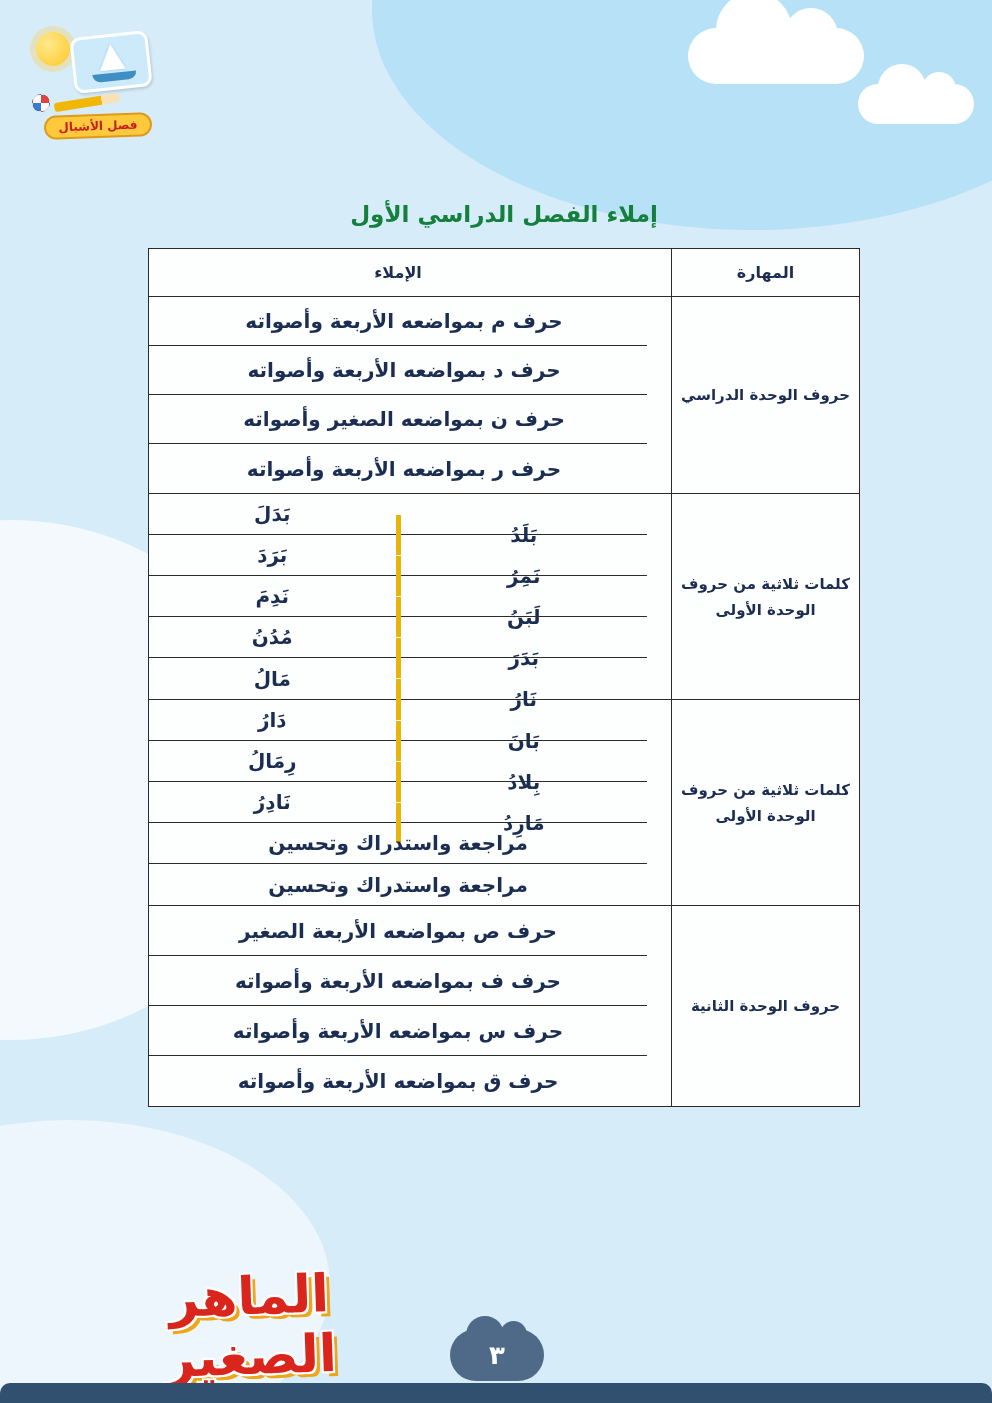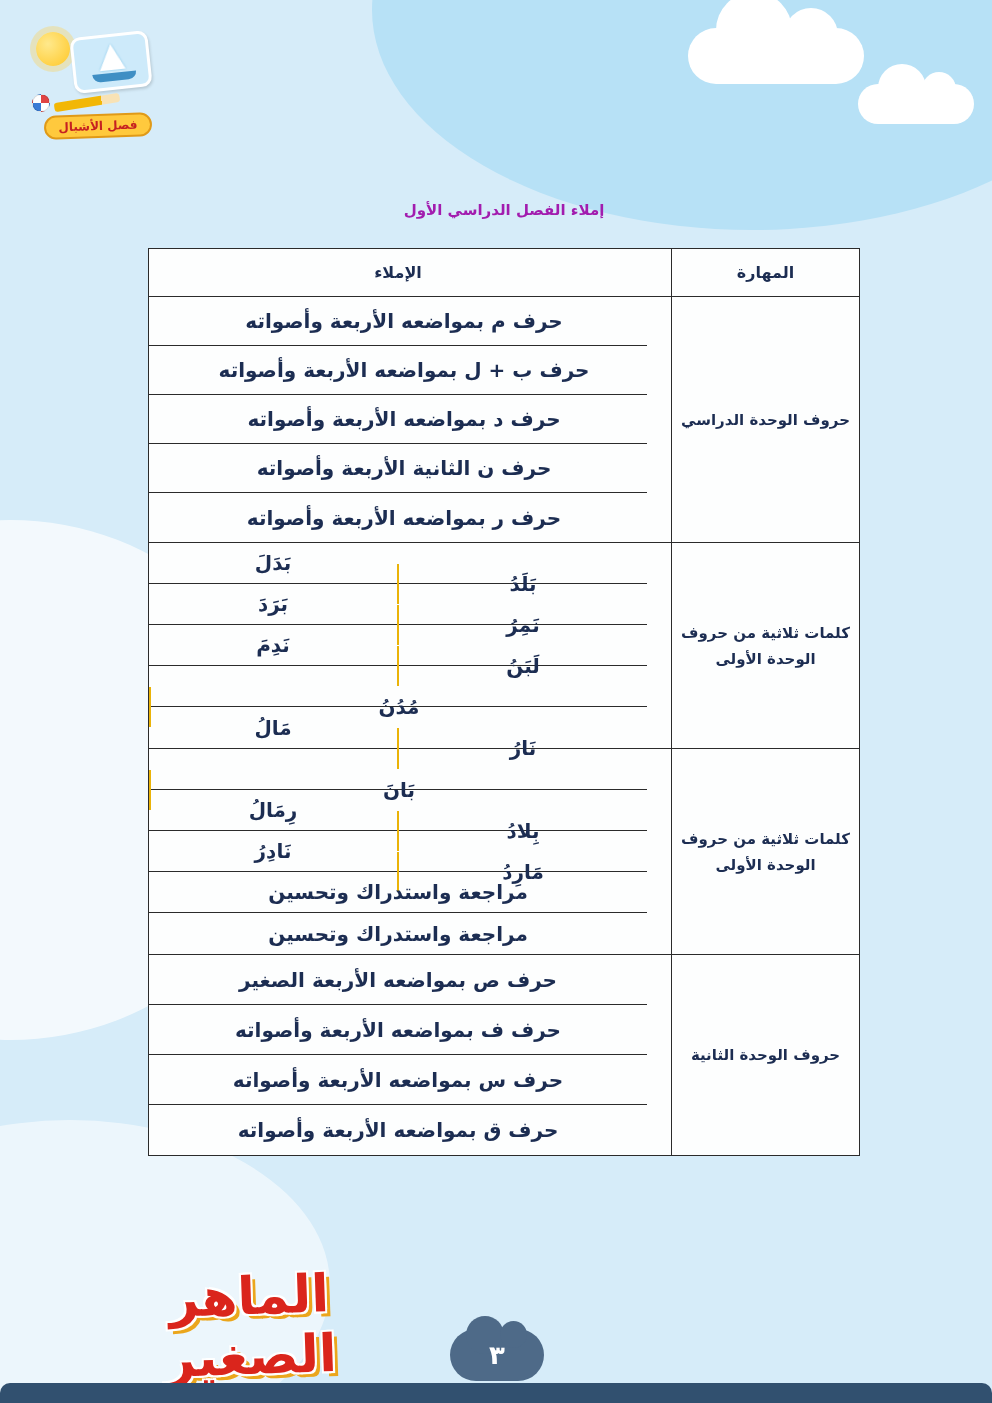--- a/index.html
+++ b/index.html
@@ -46,42 +46,42 @@
   .pencil { position:absolute; left:26px; top:82px; width:66px; height:9px; border-radius:3px;
             background:linear-gradient(90deg, #f2b705 72%, #f8e2b5 72%);
             transform:rotate(-9deg); }
   .ribbon { position:absolute; left:16px; top:98px; width:108px; height:24px;
             background:#ffc93d; border:2px solid #e09a18; border-radius:12px;
             display:flex; align-items:center; justify-content:center;
             color:#c62121; font-size:12px; font-weight:700; transform:rotate(-2deg); }
 
   
   .title { position:absolute; left:148px; top:201px; width:712px; z-index:2;
-           text-align:center; font-size:15px; font-weight:700; color:#a21caf; }
+           text-align:center; font-size:23px; font-weight:700; color:#15803d; }
 
   
   .dtable { position:absolute; left:148px; top:248px; width:712px; z-index:2;
             background:#fdfefe; border:1px solid #2b2b2b; direction:rtl; }
   .group { display:flex; }
   .dtable > .group + .group { border-top:1px solid #2b2b2b; }
   .skill { width:188px; border-left:1px solid #2b2b2b;
            display:flex; flex-direction:column; justify-content:center; align-items:center;
            gap:8px; text-align:center; font-size:15px; font-weight:700; padding:4px 6px;margin-left:24px; }
   .rows { flex:1; display:flex; flex-direction:column; }
   .row { display:flex; align-items:center; justify-content:center;
          border-bottom:1px solid #2b2b2b; font-weight:700; font-size:20px; text-align:center; }
   .rows .row:last-child { border-bottom:none; }
   .thead .skill { font-size:16px; }
   .thead .row { height:47px; font-size:16px; }
   .g1 .row { height:49px;padding-left:12px; }
   .g2 .row, .g3 .row { height:41px; }
   .g4 .row { height:50px; }
   .pair { padding:0; }
   .pair .cell { flex:1; height:100%; display:flex; align-items:center; justify-content:center; }
-  .pair .cell:first-child { border-left:2px solid #eab308;margin-top:41px; }
+  .pair .cell:first-child { border-left:5px solid #eab308;margin-top:41px; }
 
   
   .brand { position:absolute; left:78px; top:1266px; width:344px; z-index:2;
            text-align:center; font-size:52px; font-weight:700; color:#da251c;
            transform:rotate(-2deg); letter-spacing:-1px;
            text-shadow:-2px -2px 0 #fff, 2px -2px 0 #fff, -2px 2px 0 #fff,
                         2px 2px 0 #fff, 5px 5px 0 #eba61c; }
   .badge { position:absolute; left:450px; top:1329px; width:94px; height:52px; z-index:3;
            background:#4e6a88; border-radius:26px; }
   .badge::before { content:""; position:absolute; left:16px; top:-13px; width:38px; height:38px;
@@ -125,23 +125,22 @@
         <div class="row">الإملاء</div>
       </div>
     </div>
 
     <div class="group g1">
       <div class="skill">
         <span>حروف الوحدة الدراسي</span>
       </div>
       <div class="rows">
         <div class="row">حرف م بمواضعه الأربعة وأصواته</div>
-        <div class="row">حرف ب + ل  بمواضعه الأربعة وأصواته</div>
         <div class="row">حرف د  بمواضعه الأربعة وأصواته</div>
-        <div class="row">حرف ن  الثانية الأربعة وأصواته</div>
+        <div class="row">حرف ن  بمواضعه الصغير وأصواته</div>
         <div class="row">حرف ر  بمواضعه الأربعة وأصواته</div>
       </div>
     </div>
 
     <div class="group g2">
       <div class="skill">
         <span>كلمات ثلاثية  من حروف</span>
         <span>الوحدة الأولى</span>
       </div>
       <div class="rows">
@@ -151,37 +150,39 @@
         </div>
         <div class="row pair">
           <div class="cell">نَمِرُ</div>
           <div class="cell">بَرَدَ</div>
         </div>
         <div class="row pair">
           <div class="cell">لَبَنُ</div>
           <div class="cell">نَدِمَ</div>
         </div>
         <div class="row pair">
+          <div class="cell">بَدَرَ</div>
           <div class="cell">مُدُنُ</div>
         </div>
         <div class="row pair">
           <div class="cell">نَارُ</div>
           <div class="cell">مَالُ</div>
         </div>
       </div>
     </div>
 
     <div class="group g3">
       <div class="skill">
         <span>كلمات ثلاثية  من حروف</span>
         <span>الوحدة الأولى</span>
       </div>
       <div class="rows">
         <div class="row pair">
           <div class="cell">بَانَ</div>
+          <div class="cell">دَارُ</div>
         </div>
         <div class="row pair">
           <div class="cell">بِلادُ</div>
           <div class="cell">رِمَالُ</div>
         </div>
         <div class="row pair">
           <div class="cell">مَارِدُ</div>
           <div class="cell">نَادِرُ</div>
         </div>
         <div class="row">مراجعة واستدراك وتحسين</div>

